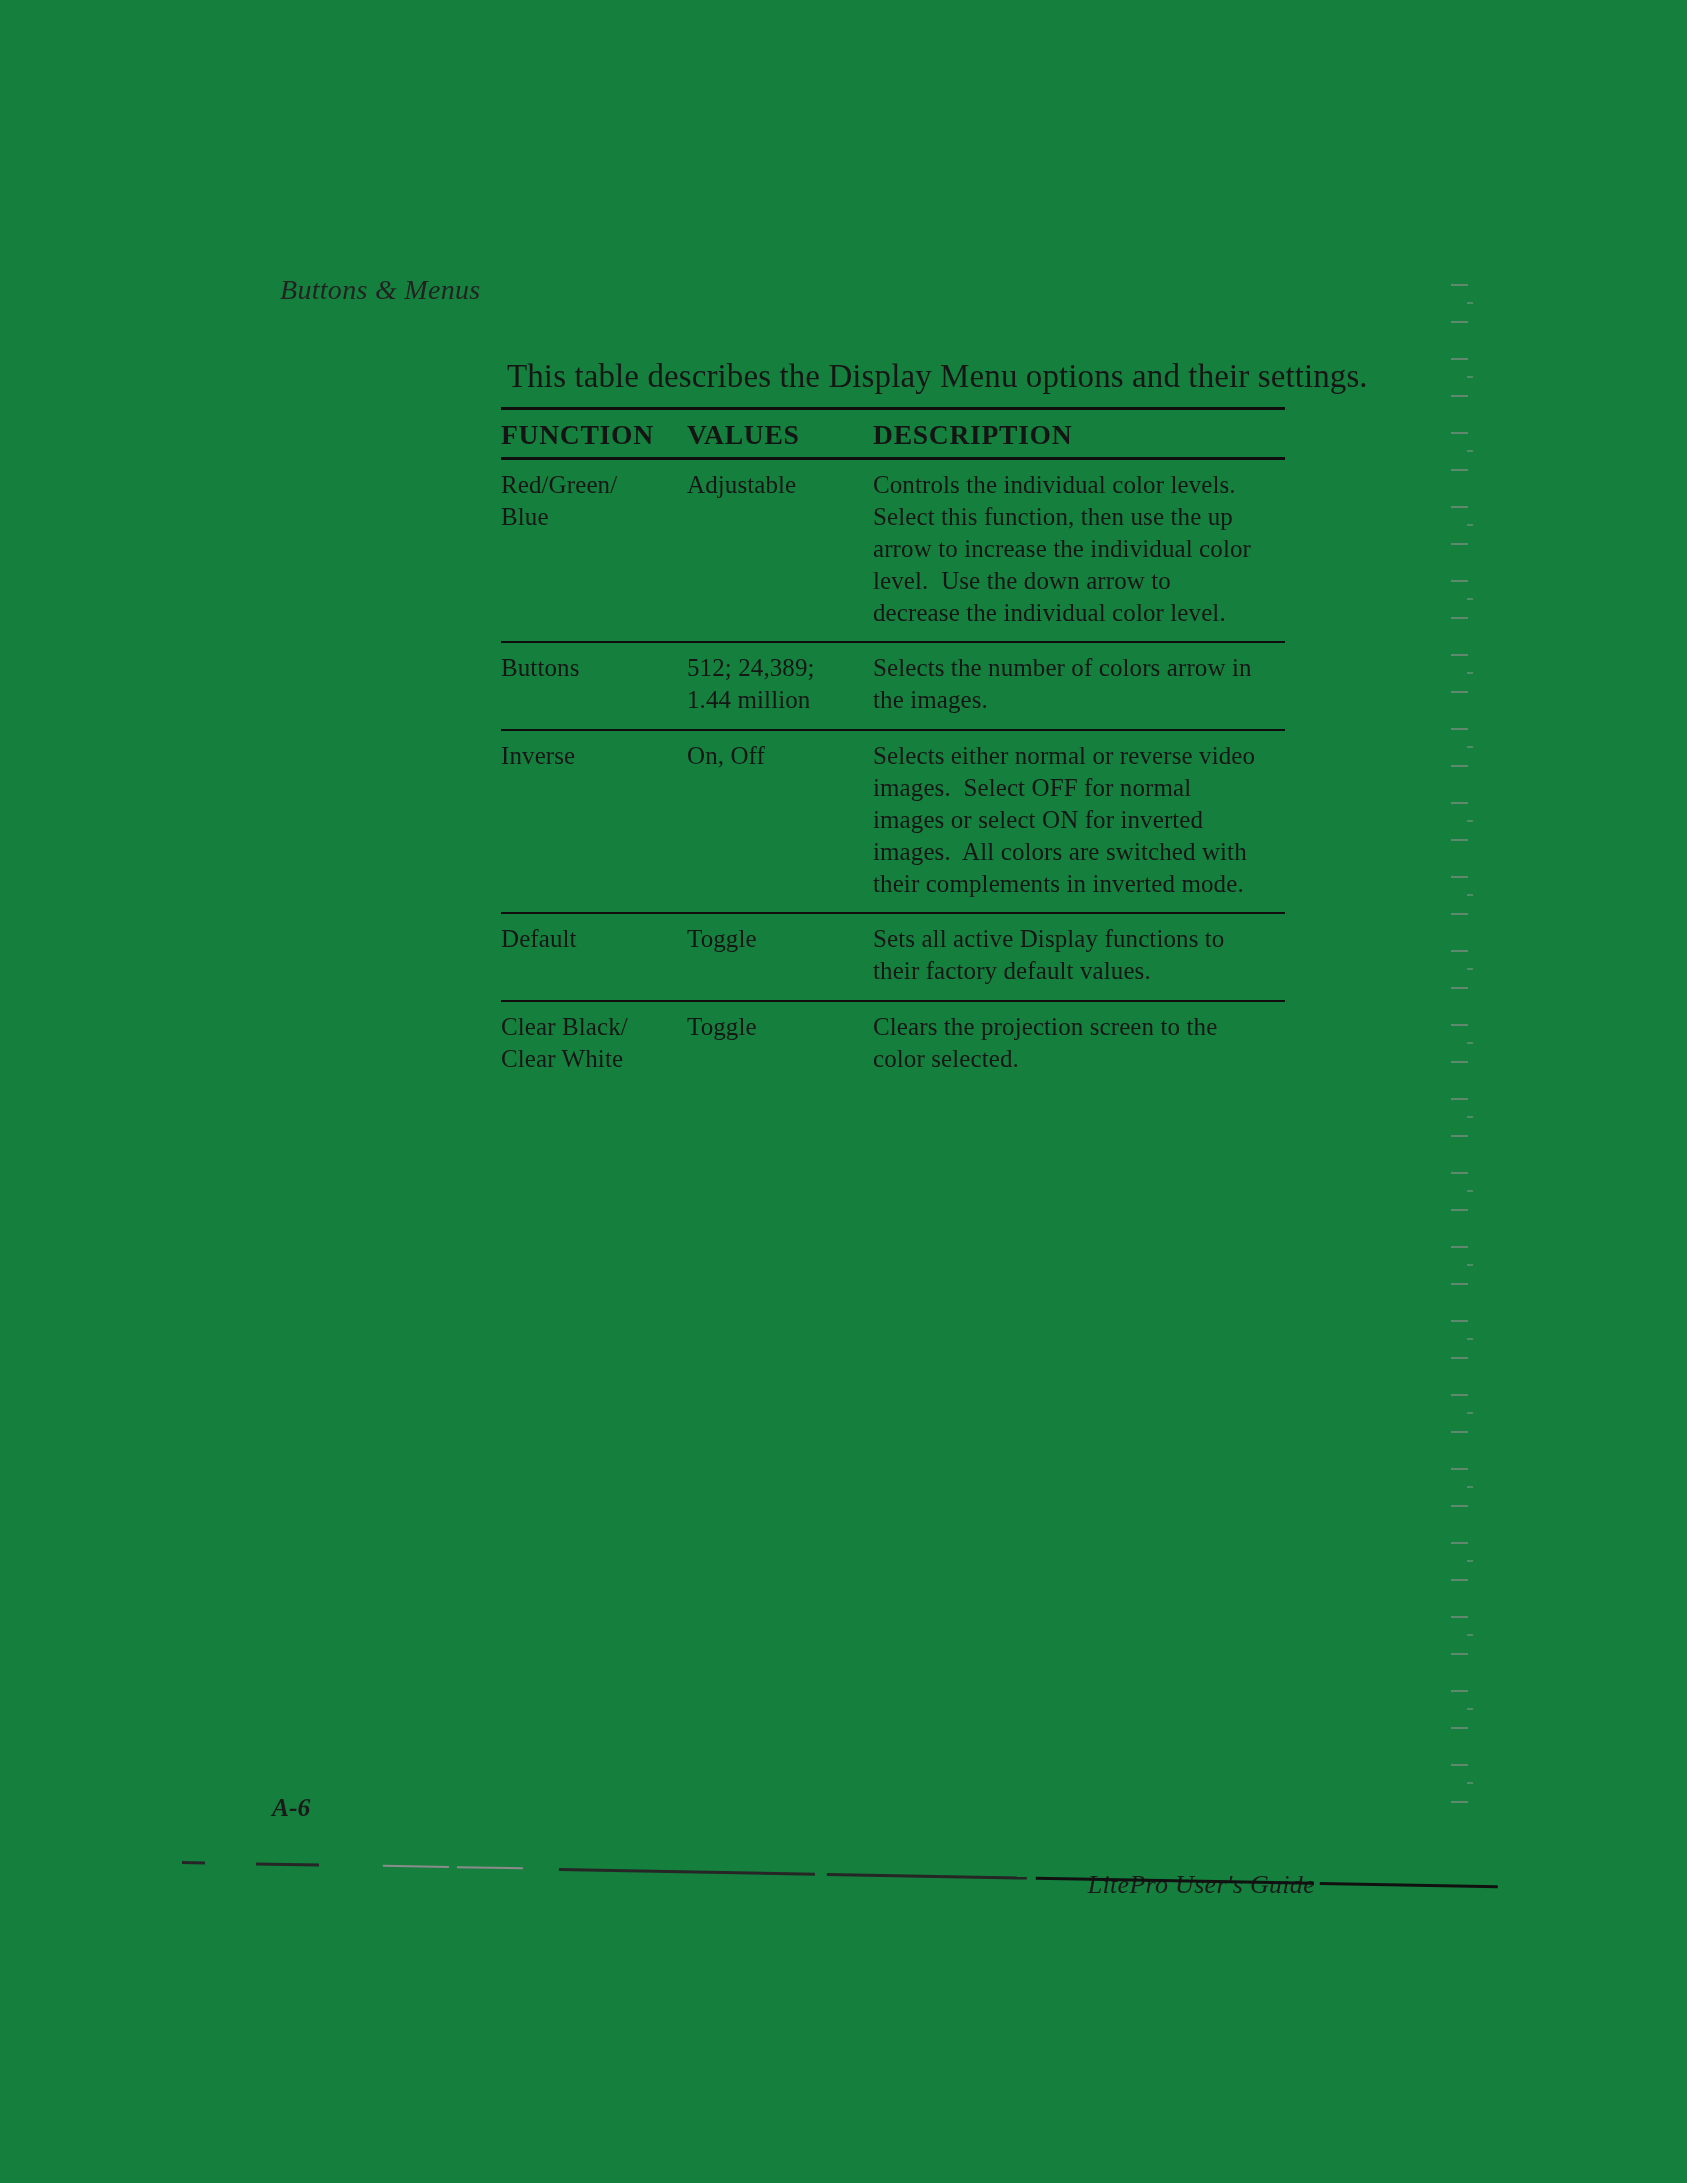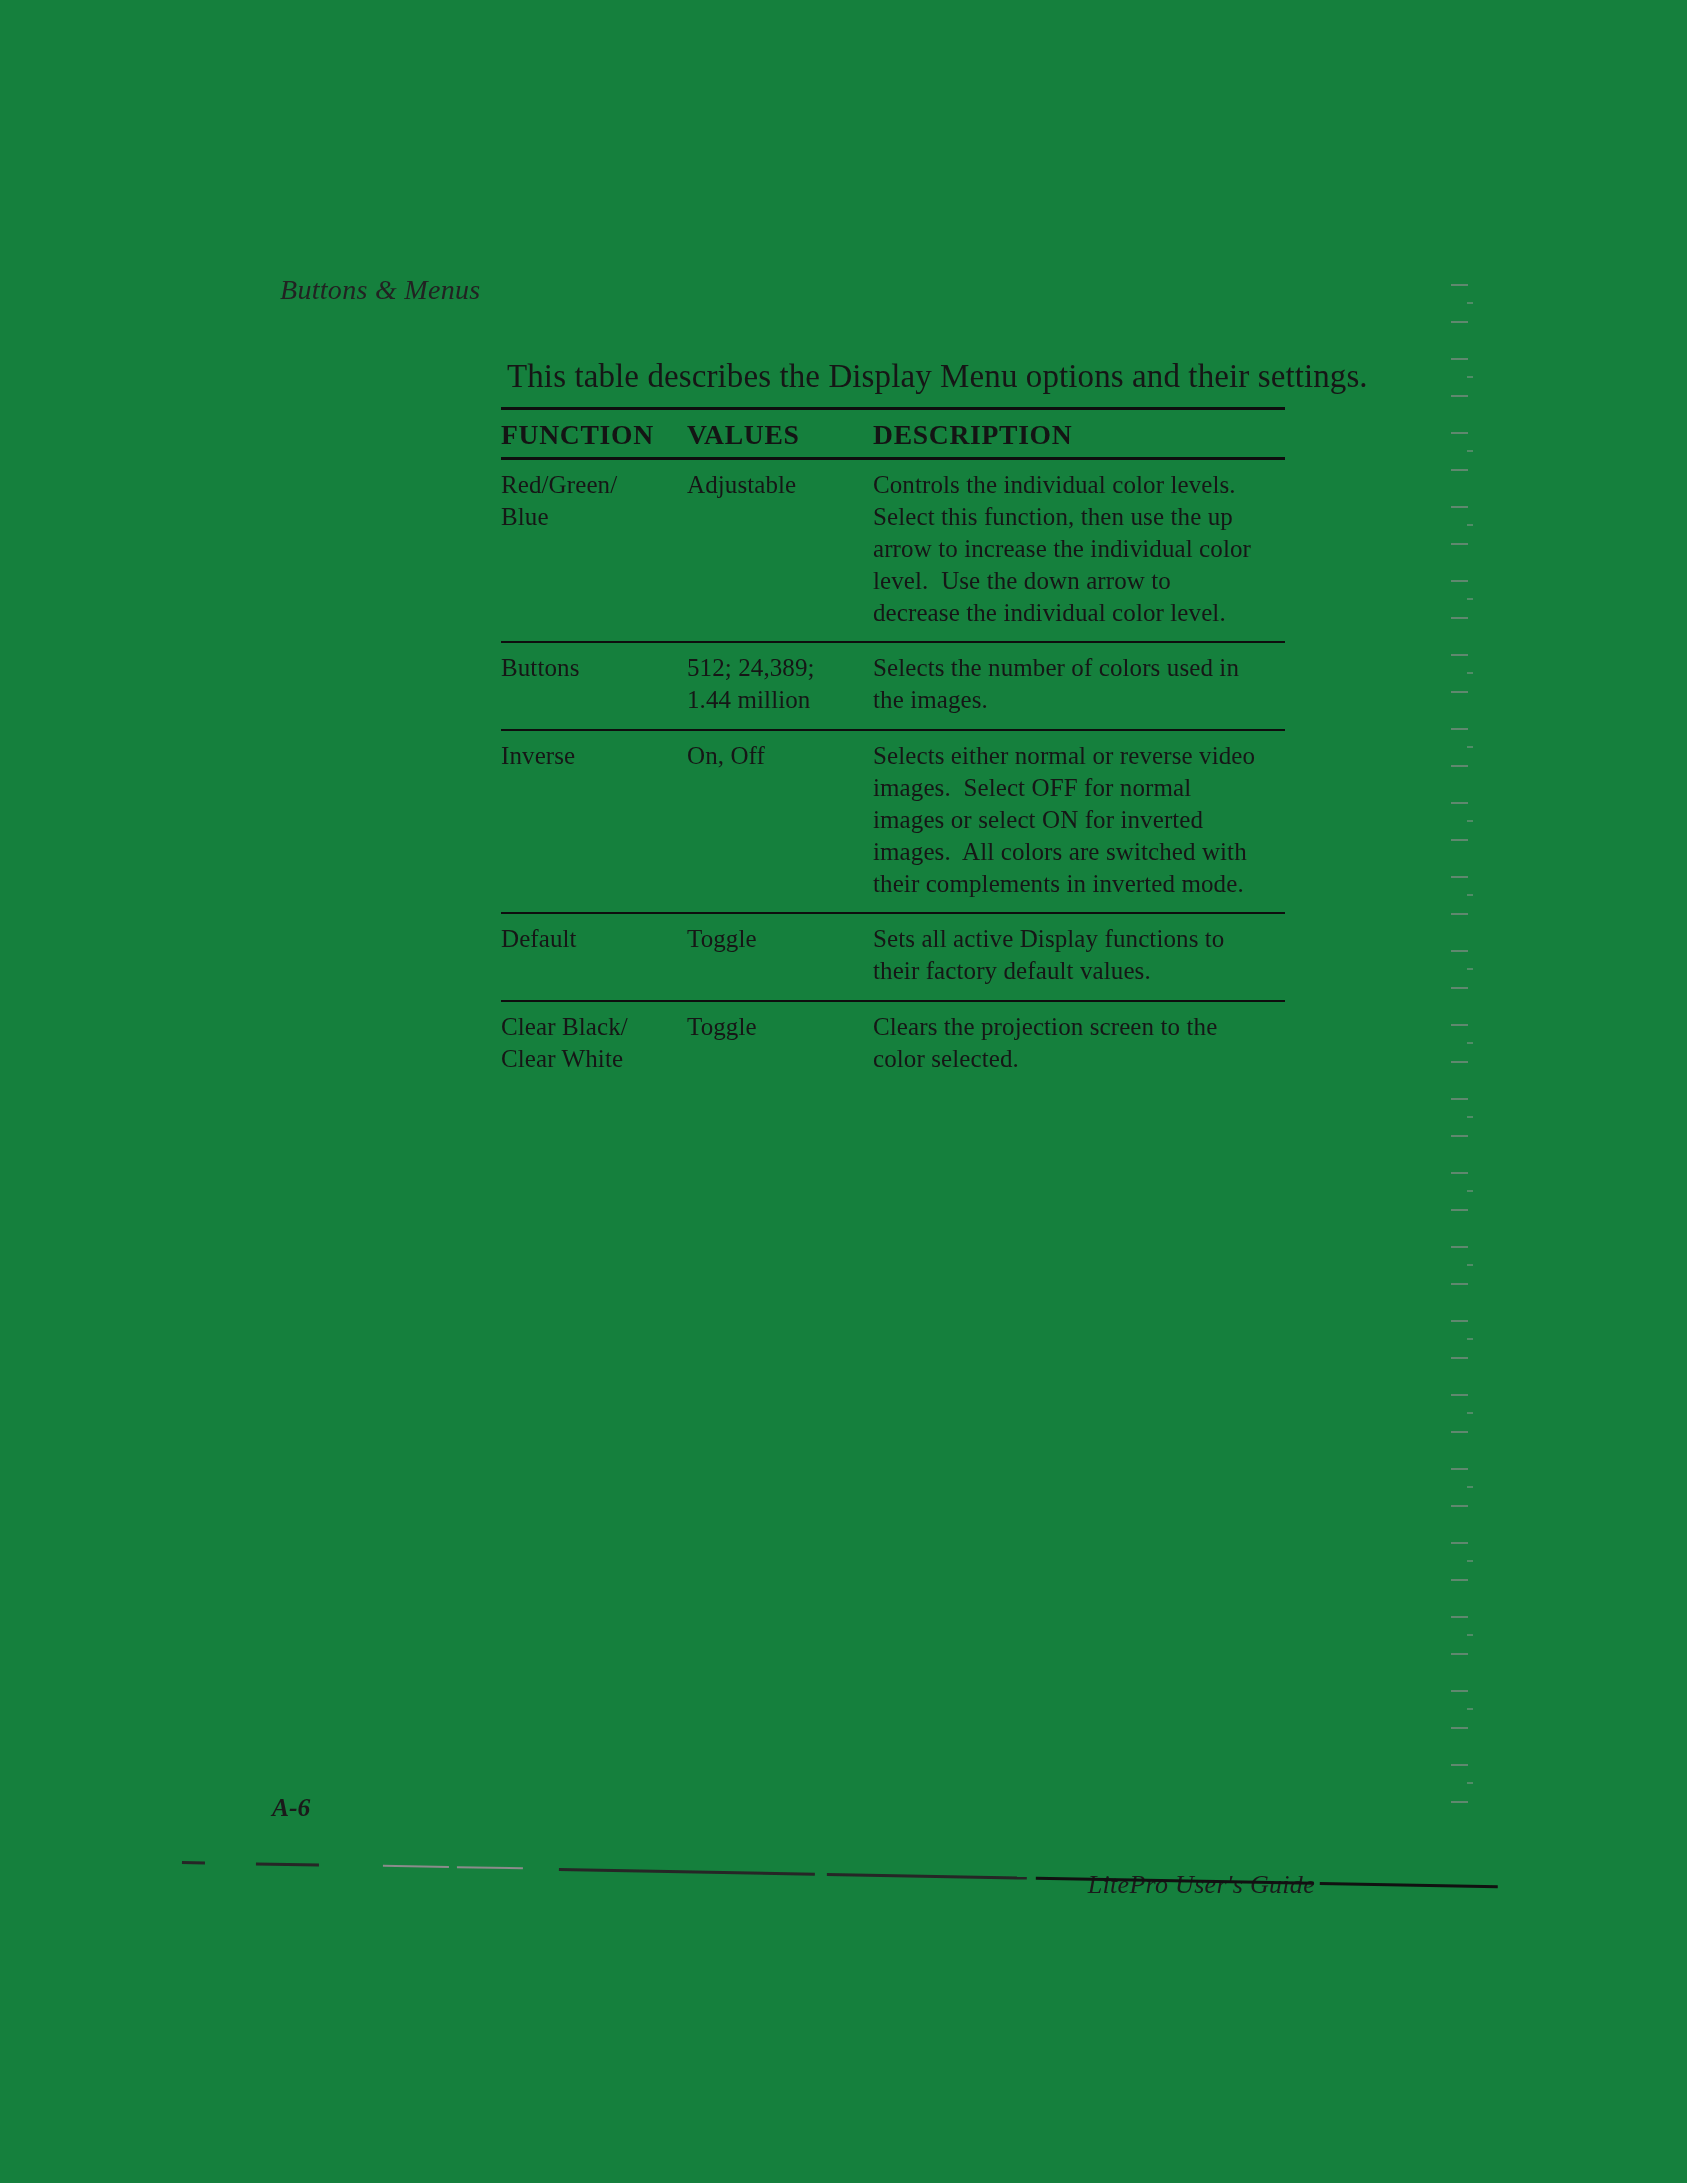--- a/index.html
+++ b/index.html
@@ -140,21 +140,21 @@
 arrow to increase the individual color
 level.  Use the down arrow to
 decrease the individual color level.</div>
     </div>
     <div class="rule r-row"></div>
 
     <div class="t-row t-body">
       <div class="cell">Buttons</div>
       <div class="cell">512; 24,389;
 1.44 million</div>
-      <div class="cell">Selects the number of colors used in
+      <div class="cell">Selects the number of colors arrow in
 the images.</div>
     </div>
     <div class="rule r-row"></div>
 
     <div class="t-row t-body">
       <div class="cell">Inverse</div>
       <div class="cell">On, Off</div>
       <div class="cell">Selects either normal or reverse video
 images.  Select OFF for normal
 images or select ON for inverted

